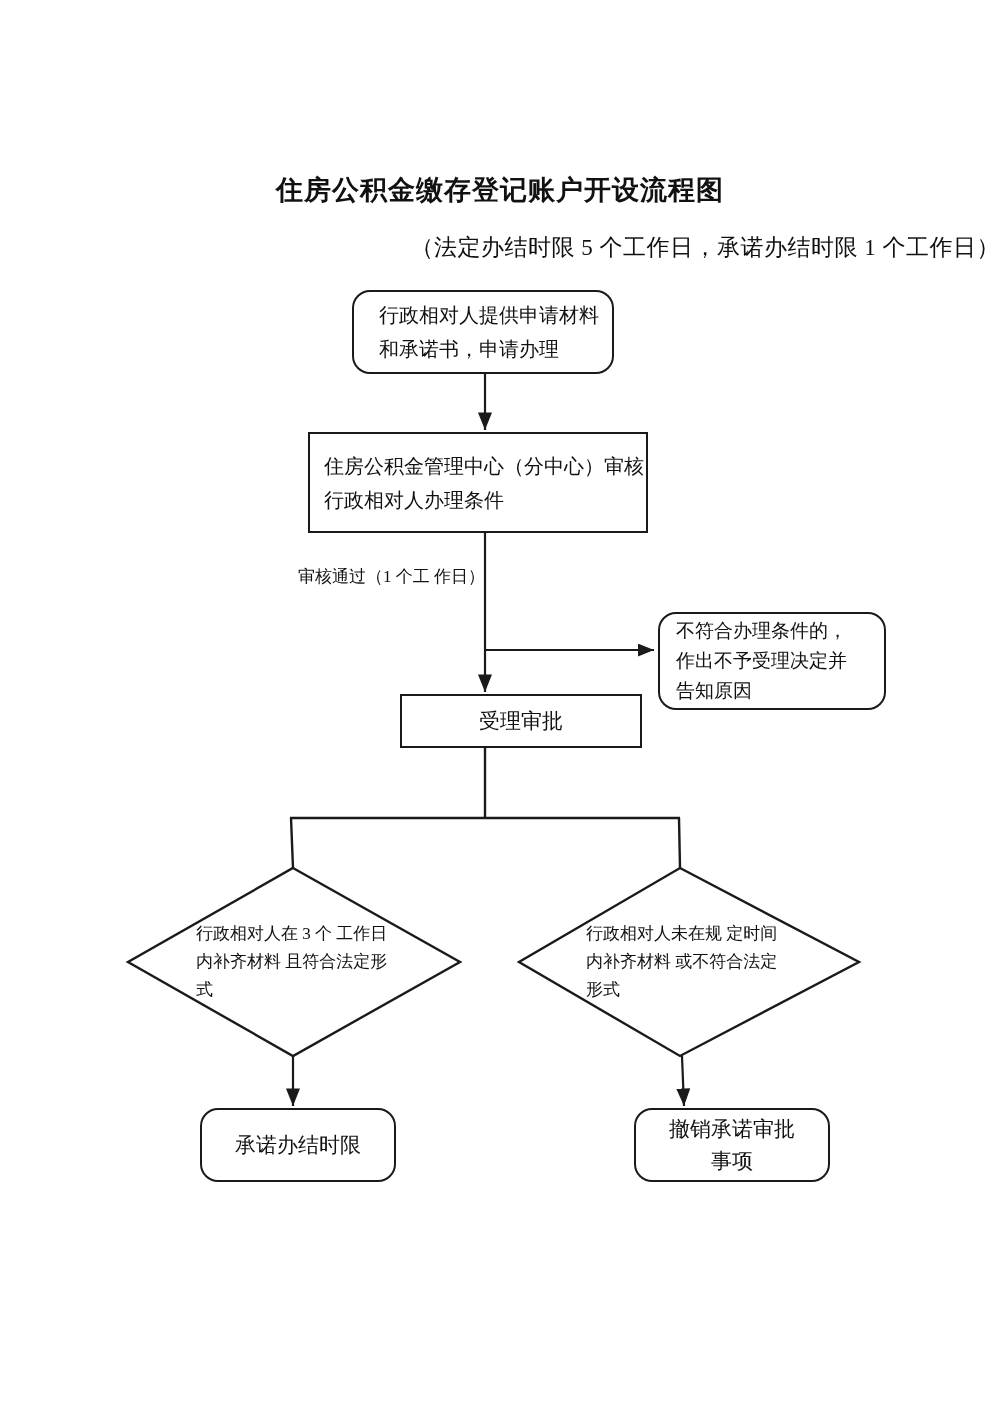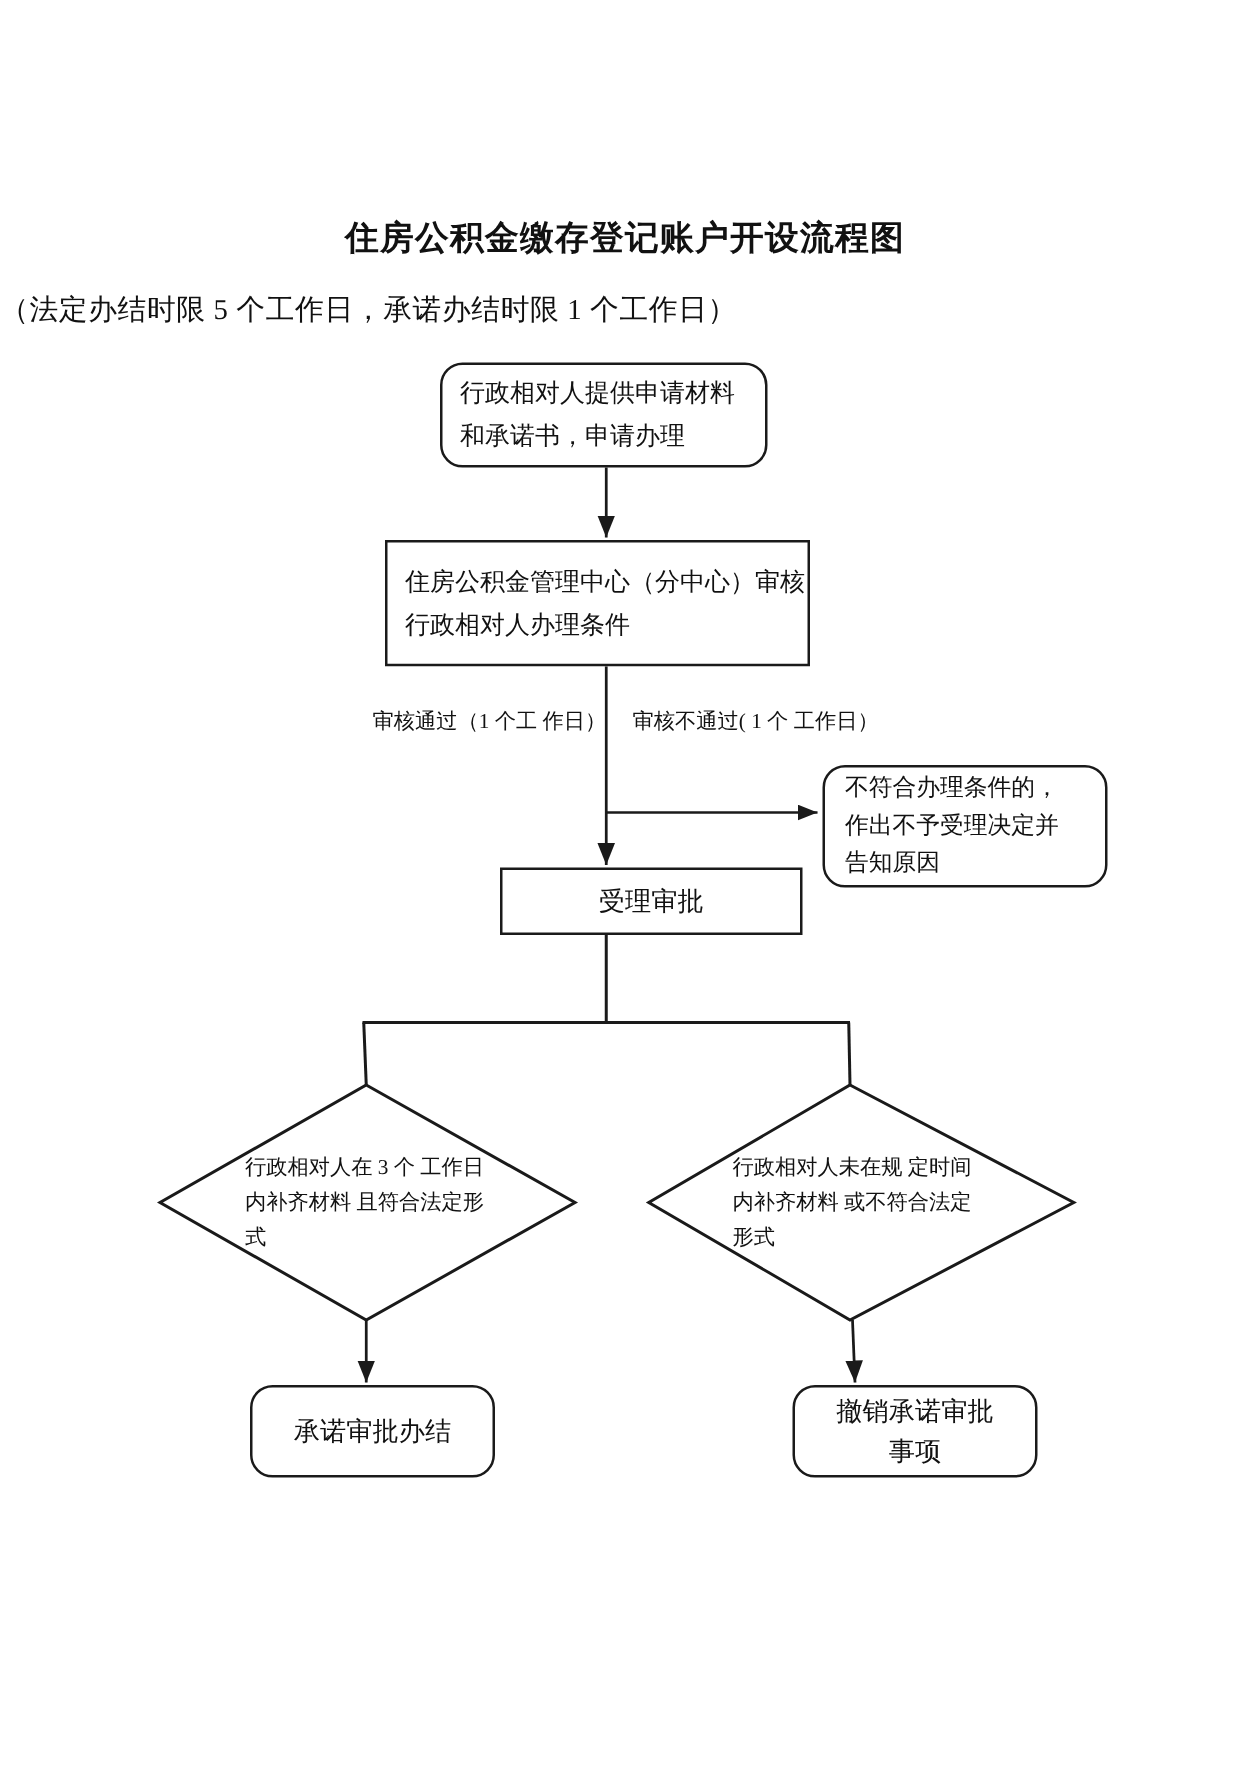--- a/index.html
+++ b/index.html
@@ -54,42 +54,42 @@
     font-size: 27px;
     font-weight: bold;
     letter-spacing: 1px;
     font-family: "Liberation Serif", "DejaVu Serif", serif;
   }
   #doc-subtitle {
     position: absolute;
     left: 0;
     top: 232px;
     width: 1000px;
-    text-align: left;
+    text-align: right;
     font-size: 23px;
     letter-spacing: 0.5px;
   }
 
   
   .rounded-box {
     border: 2px solid #1a1a1a;
     border-radius: 18px;
   }
   .rect-box {
     border: 2px solid #1a1a1a;
     border-radius: 0;
   }
 
   #node-apply {
     left: 352px; top: 290px;
     width: 262px; height: 84px;
     font-size: 20px;
     line-height: 34px;
     align-items: flex-start;
-    padding-left: 14px;
+    padding-left: 25px;
   }
   #node-review {
     left: 308px; top: 432px;
     width: 340px; height: 101px;
     font-size: 20px;
     line-height: 34px;
     align-items: flex-start;
     padding-left: 14px;
   }
   #node-reject {
@@ -226,32 +226,28 @@
     <span class="line-text">且符合法定形式</span>
   </div>
 
   <div class="diamond-label" id="diamond-right-label">
     <span class="line-text">行政相对人未在规</span>
     <span class="line-text">定时间内补齐材料</span>
     <span class="line-text">或不符合法定形式</span>
   </div>
 
   <div class="node rounded-box" id="node-done">
-    <span class="line-text">承诺审批办结</span>
+    <span class="line-text">承诺办结时限</span>
   </div>
 
   <div class="node rounded-box" id="node-cancel">
     <span class="line-text">撤销承诺审批</span>
     <span class="line-text">事项</span>
   </div>
 
   <div class="edge-label" id="label-pass">
     <span class="line-text">审核通过（1 个工</span>
     <span class="line-text">作日）</span>
   </div>
 
-  <div class="edge-label" id="label-fail">
-    <span class="line-text">审核不通过( 1 个</span>
-    <span class="line-text">工作日）</span>
-  </div>
 
 
 </div>
 
 </body></html>

